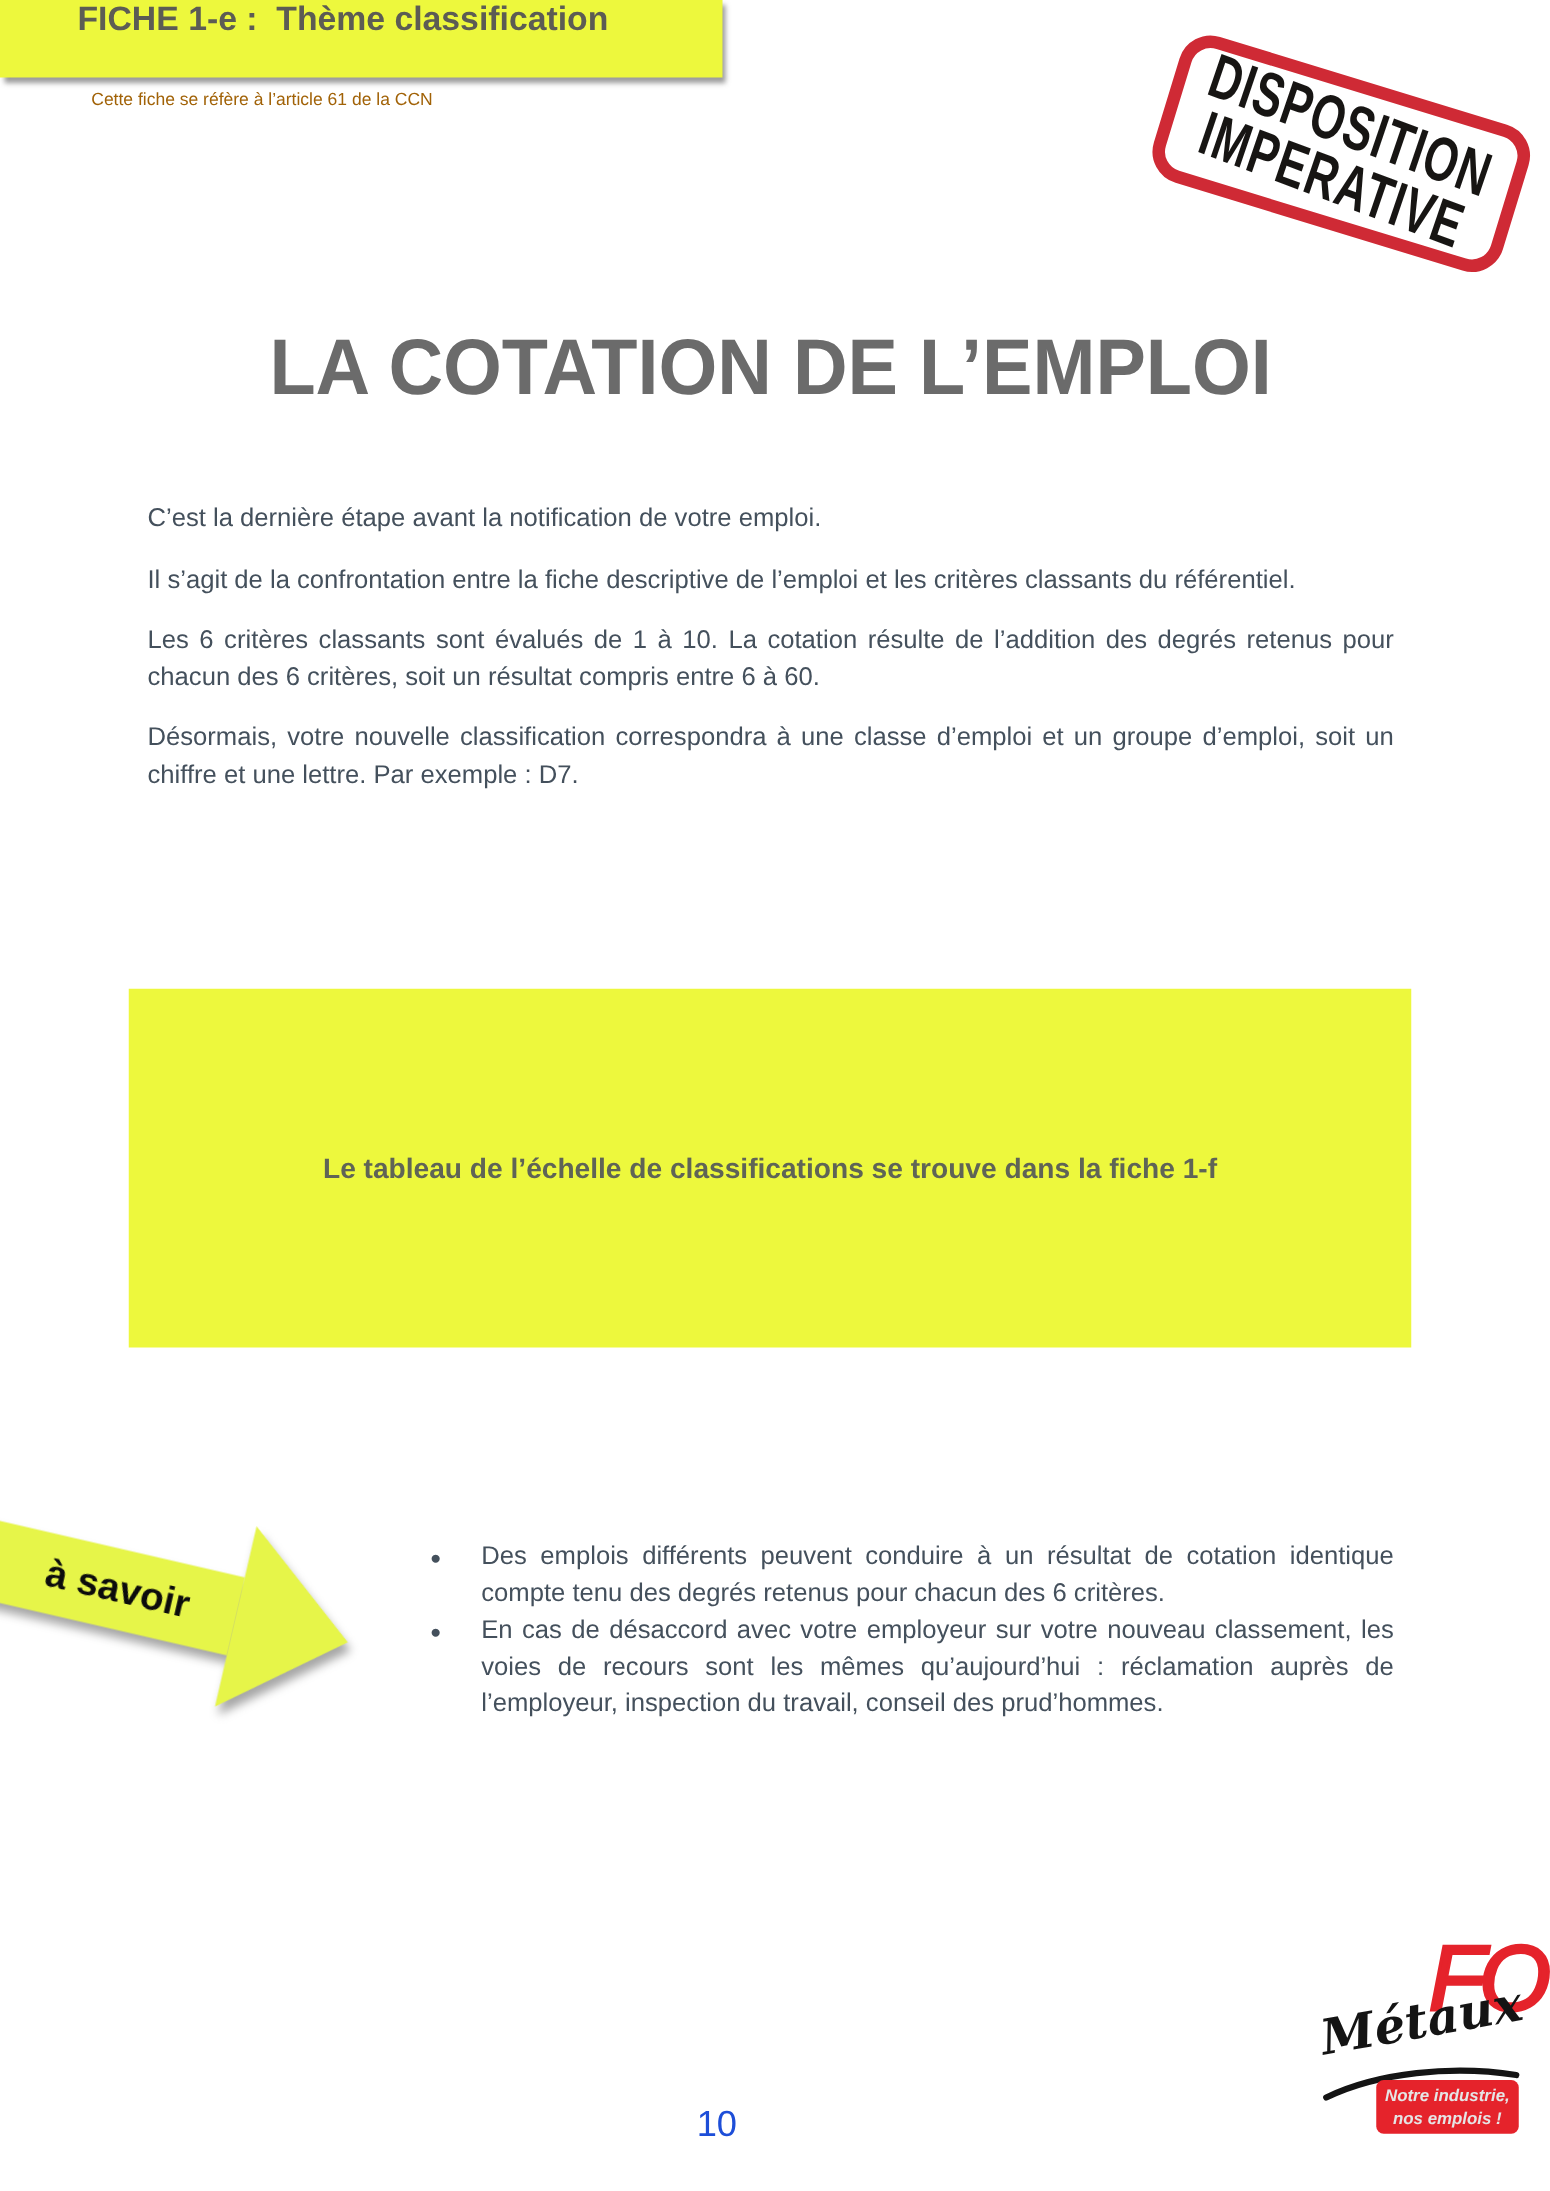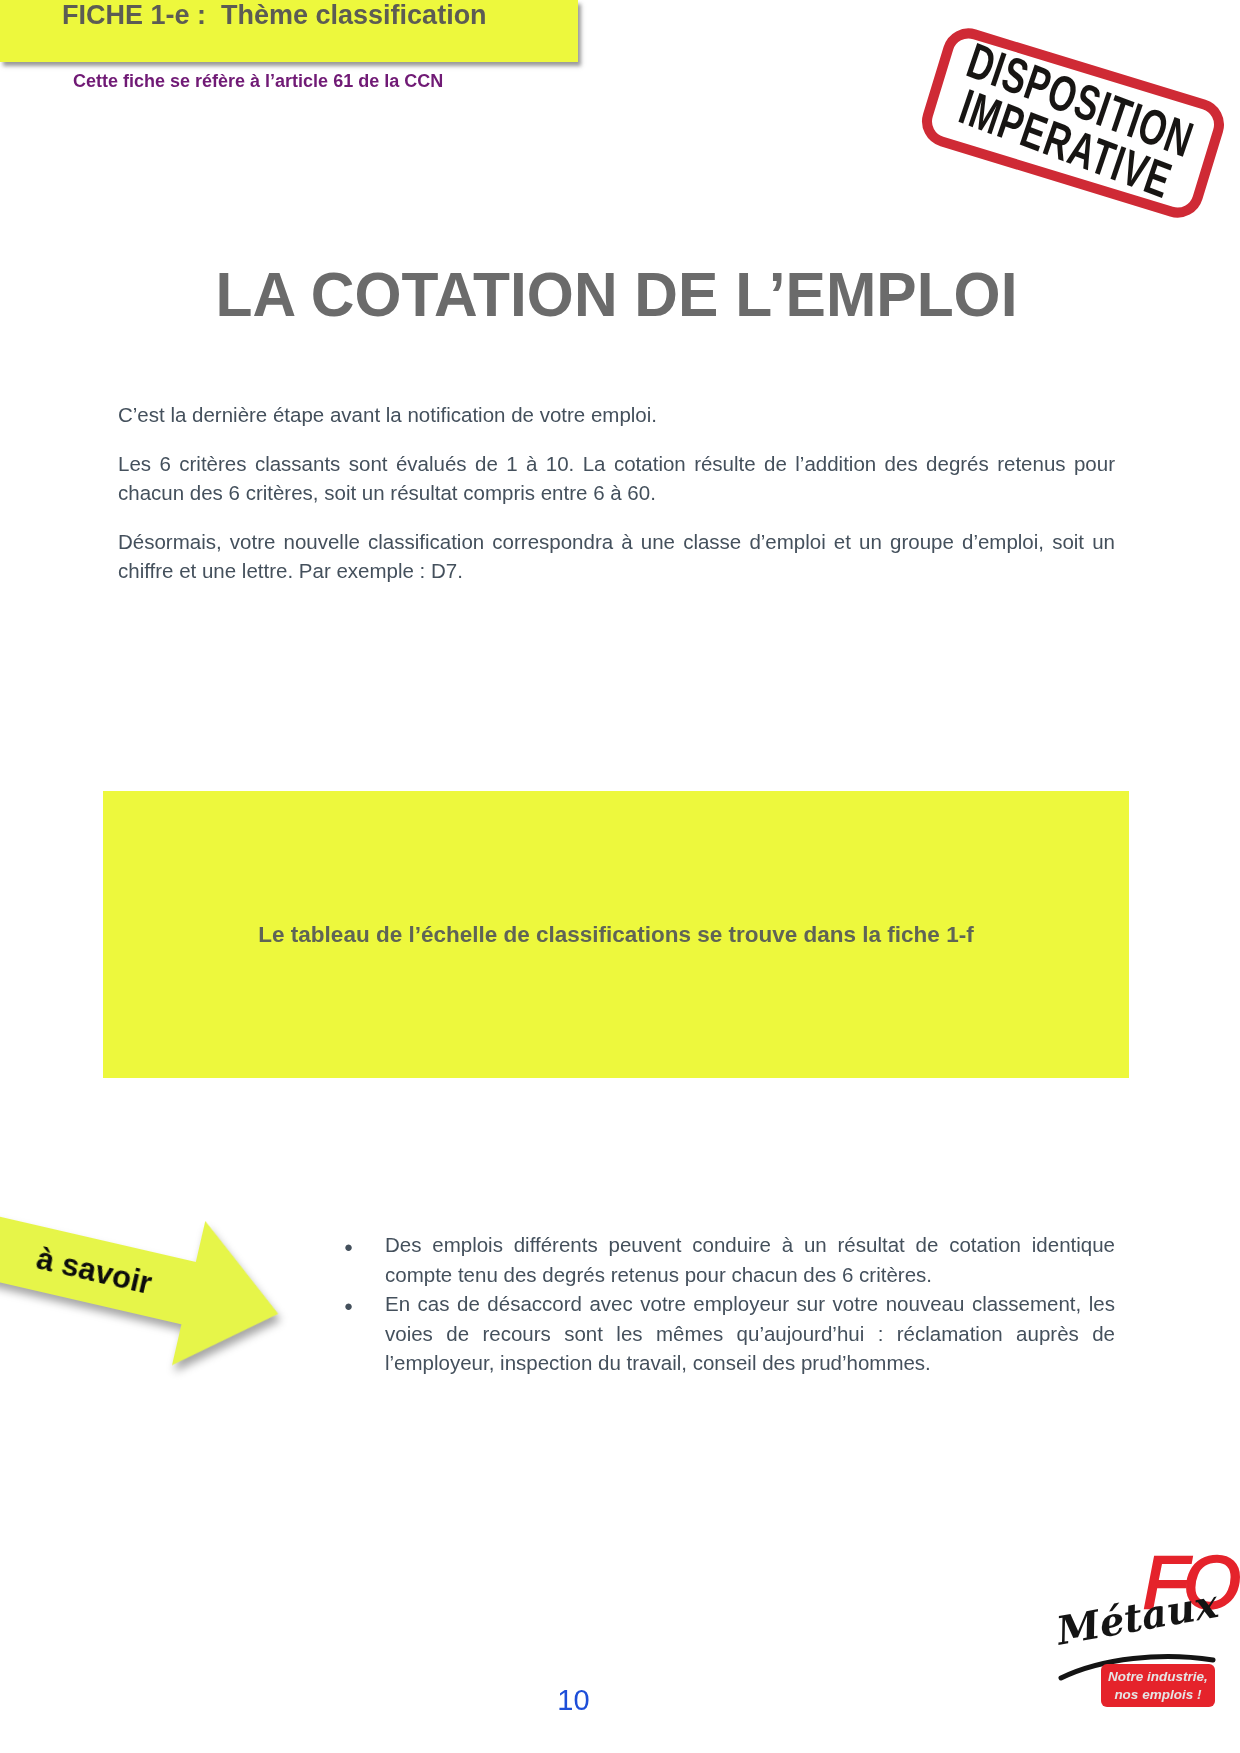--- a/index.html
+++ b/index.html
@@ -30,21 +30,21 @@
     box-shadow:3px 4px 4px rgba(70,70,70,0.55);
     display:flex;align-items:flex-start;
   }
   .header-band .label{
     padding-left:62px;
     font-size:27px;font-weight:bold;color:var(--header-gray);
     white-space:pre-wrap;
   }
   .header-subtitle{
     position:absolute;left:73px;top:71px;
-    font-size:18px;font-weight:bold;color:#701a75;
+    font-size:14px;font-weight:normal;color:#a16207;
   }
   
   .stamp{
     position:absolute;left:927px;top:62px;
     width:292px;height:122px;
     border:10px solid var(--stamp-red);
     border-radius:26px;
     transform:rotate(17deg);
     display:flex;align-items:center;justify-content:center;
     background:transparent;
@@ -166,20 +166,21 @@
     <div class="stamp-inner">
       <div>DISPOSITION</div>
       <div>IMPERATIVE</div>
     </div>
   </div>
 
   <h1 class="doc-title">LA COTATION DE L’EMPLOI</h1>
 
   <div class="body-copy">
     <p>C’est  la dernière étape avant la notification de votre emploi.</p>
+    <p>Il s’agit de la confrontation entre la fiche descriptive de l’emploi et les critères classants du référentiel.</p>
     <p>Les 6 critères classants sont évalués de 1 à 10. La cotation résulte de l’addition des degrés retenus pour chacun des 6 critères, soit un résultat compris entre 6 à 60.</p>
     <p>Désormais, votre nouvelle classification correspondra à une classe d’emploi et un groupe d’emploi, soit un chiffre et une lettre. Par exemple : D7.</p>
   </div>
 
   <div class="highlight-box">
     <div class="text">Le tableau de l’échelle de classifications se trouve dans la fiche 1-f</div>
   </div>
 
   <div class="arrow-wrap">
     <div class="arrow-body">

